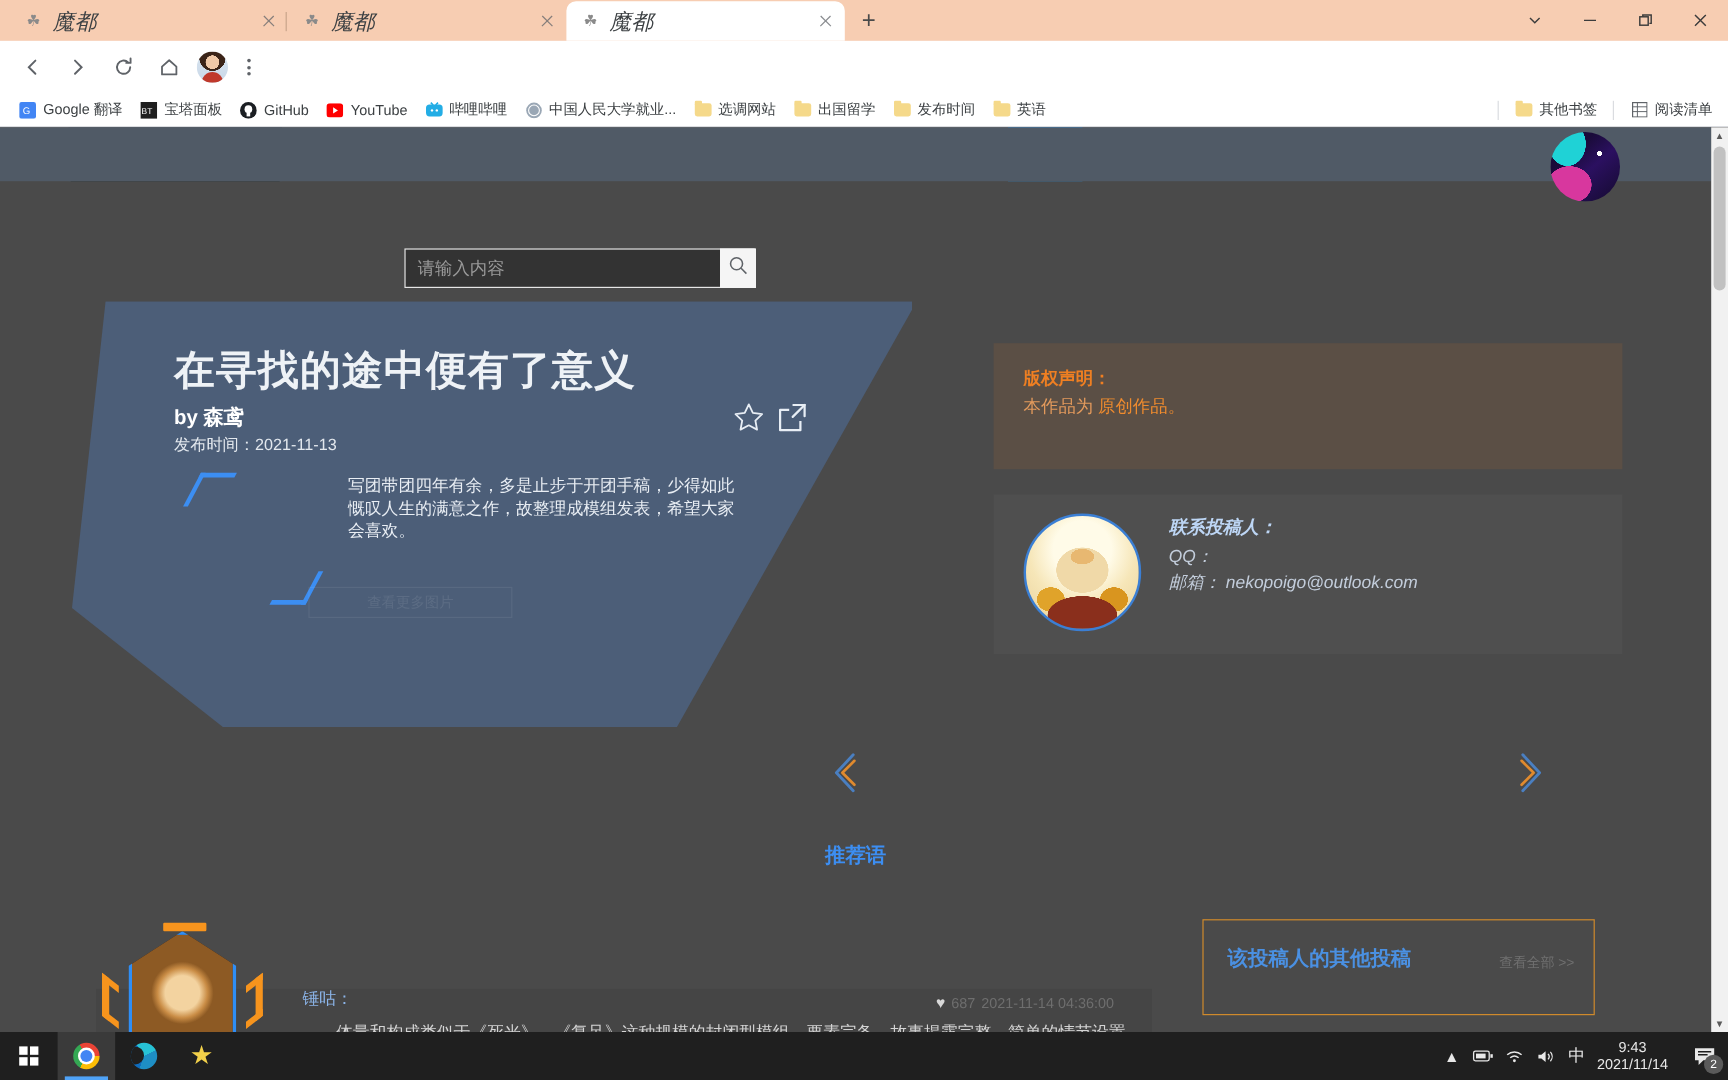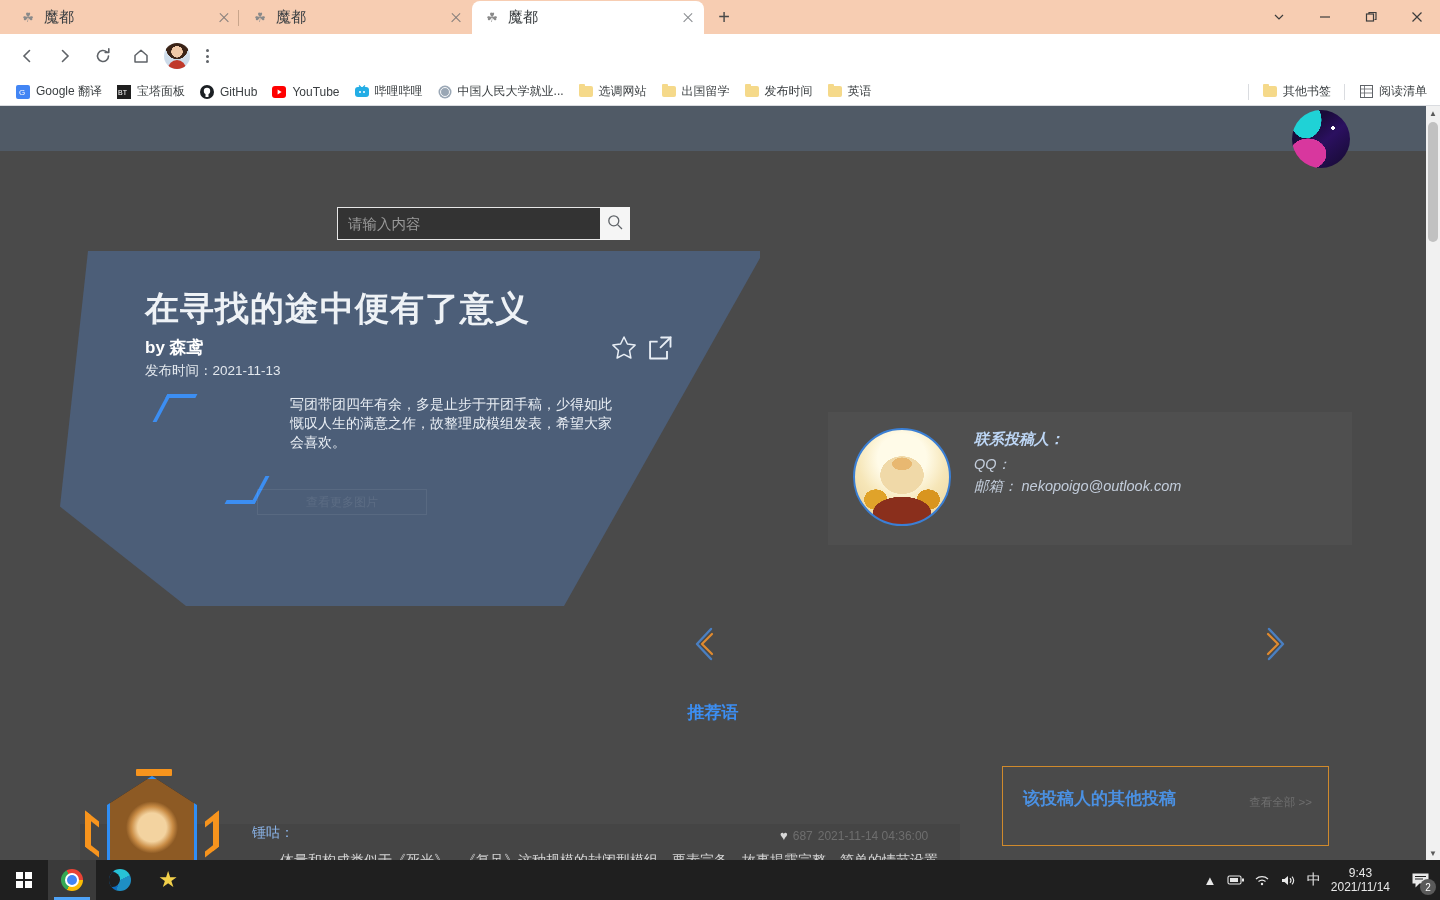--- a/index.html
+++ b/index.html
@@ -26,21 +26,21 @@
   .tab.inactive + .tab.inactive::before {
     content:""; position:absolute; left:-2px; top:9px; height:16px; width:1px;
     background:#c9a58b;
   }
   .tab.active { background:#ffffff; }
   .tab-fav {
     width:16px; height:16px; flex:0 0 16px; margin-right:8px;
     display:flex; align-items:center; justify-content:center;
     font-size:13px; color:#8a8a8a; line-height:1;
   }
-  .tab-title { flex:1; overflow:hidden; white-space:nowrap; text-overflow:ellipsis; font-size:15px; }
+  .tab-title { flex:1; overflow:hidden; white-space:nowrap; text-overflow:ellipsis; font-size:18px;font-style:italic; }
   .tab-close { width:16px; height:16px; flex:0 0 16px; position:relative; opacity:.75; }
   .tab-close::before,.tab-close::after{
     content:""; position:absolute; left:2px; top:7.5px; width:12px; height:1.4px;
     background:#5f6368;
   }
   .tab-close::before{ transform:rotate(45deg); }
   .tab-close::after{ transform:rotate(-45deg); }
   .newtab {
     width:28px; height:28px; margin-left:6px; margin-bottom:3px;
     display:flex; align-items:center; justify-content:center;
@@ -555,20 +555,26 @@
     </div>
 
     <div class="dl-wrap">
       <span class="brk tl"></span>
       <span class="brk br"></span>
     </div>
 
     <div class="hero-desc">写团带团四年有余，多是止步于开团手稿，少得如此慨叹人生的满意之作，故整理成模组发表，希望大家会喜欢。</div>
     <div class="hero-ghost">查看更多图片</div>
 
+    <div class="copyright-panel">
+      <div class="cp-title">版权声明：</div>
+      <div class="cp-line">
+        <span>本作品为 </span><b>原创作品。</b>
+      </div>
+    </div>
 
     <div class="contact-panel">
       <div class="c-avatar"></div>
       <div class="c-text">
         <div class="c-title">联系投稿人：</div>
         <div class="c-row">QQ：</div>
         <div class="c-row">
           <span>邮箱：</span>
           <span>nekopoigo@outlook.com</span>
         </div>

